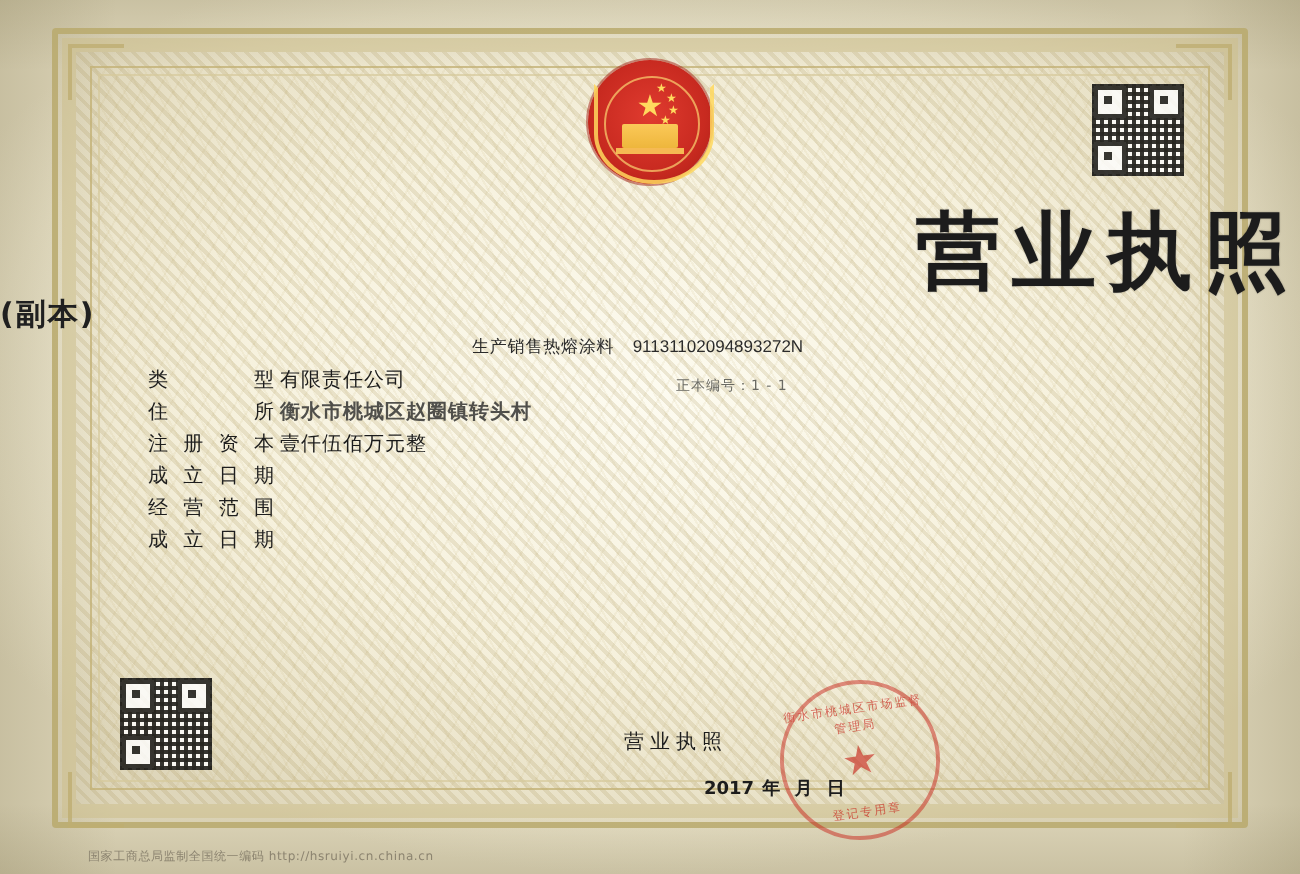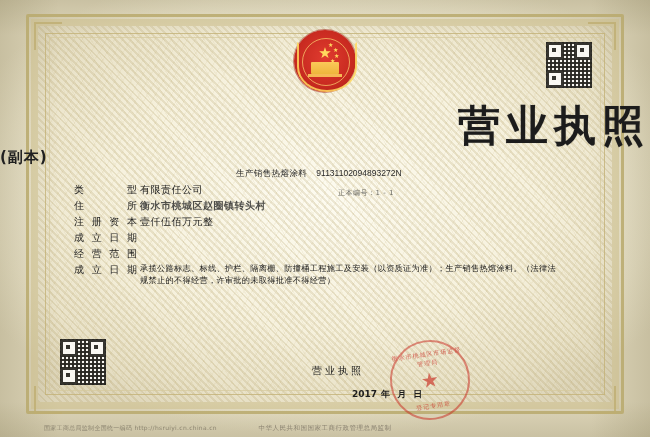--- a/index.html
+++ b/index.html
@@ -400,30 +400,28 @@
     </div>
     <div class="row">
       <div class="label">成立日期</div>
     </div>
     <div class="row">
       <div class="label">经营范围</div>
       <div class="value"></div>
     </div>
     <div class="row">
       <div class="label">成立日期</div>
-      <div class="scope">承揽公路标志、标线、护栏、隔离栅、防撞桶工程施工及安装（以资质证为准）；生产销售热熔涂料。（法律法规禁止的不得经营，许审批的未取得批准不得经营）</div>
     </div>
   </div>
 
   <div class="authority">营业执照</div>
   <div class="date-line">
     <span class="year">2017</span><span>年    月    日</span>
   </div>
 
   <div class="seal">
     <div class="seal-text-top">衡水市桃城区市场监督管理局</div>
     <div class="seal-star">★</div>
     <div class="seal-text-bottom">登记专用章</div>
   </div>
 
   <div class="footer-left">国家工商总局监制全国统一编码  http://hsruiyi.cn.china.cn</div>
-  <div class="footer-center">中华人民共和国国家工商行政管理总局监制</div>
 </div>
 
 </body></html>

